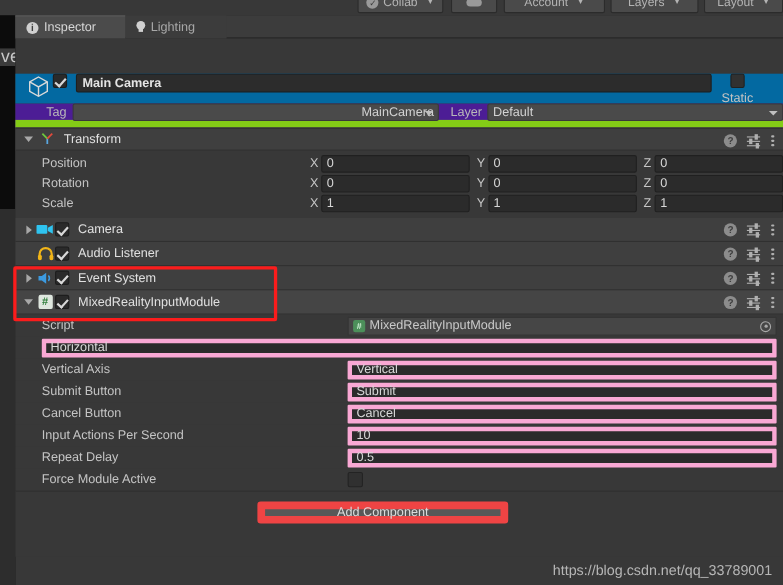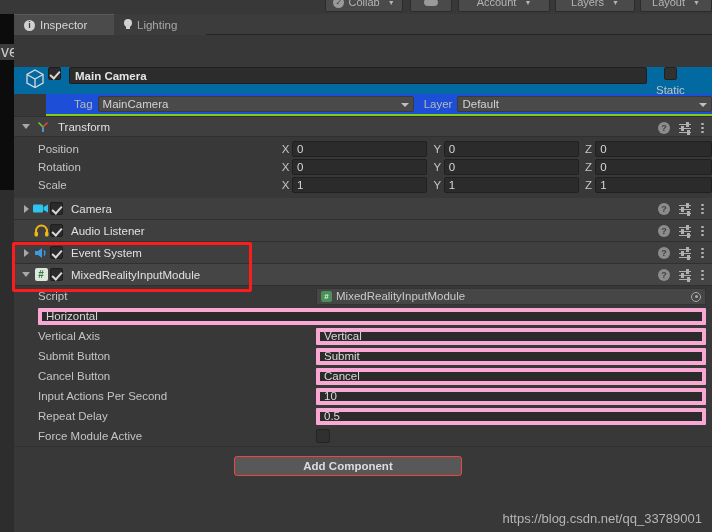--- a/index.html
+++ b/index.html
@@ -135,24 +135,23 @@
   .static-lbl { color: #c2c2c2; font-size: 11.5px; }
   .mini-caret {
     width: 0; height: 0;
     border-left: 3.5px solid transparent; border-right: 3.5px solid transparent;
     border-top: 4px solid #b9b9b9;
     margin-left: 3px;
   }
 
   
   .taglayer {
-    height: 22px; background: #1d4ed8;
+    height: 22px; background: #4c1d95;
     display: flex; align-items: center; padding-left: 28px;
-    border-bottom: 2px solid #84cc16;
-    margin-left: 32px;
+    border-bottom: 7px solid #84cc16;
   }
   .fld-lbl { color: #b9b9b9; font-size: 11.5px; margin-right: 5px; }
   .dropdown {
     height: 16px; background: #4a4a4a; border: 1px solid #3a3a3a; border-radius: 2px;
     color: #d2d2d2; font-size: 11.5px;
     display: flex; align-items: center; padding: 0 4px;
     position: relative;
   }
   .dropdown .dd-caret {
     position: absolute; right: 4px; top: 6px;
@@ -288,23 +287,23 @@
   .prow .boolbox {
     width: 14px; height: 14px;
     background: #303030; border: 1px solid #232323; border-radius: 2px;
   }
 
   
   .empty-area { background: #383838; height: 60px; border-top: 1px solid #303030; }
   .addbtn {
     position: absolute; left: 234px; top: 456px;
     width: 228px; height: 20px;
-    background: #585858; border: 1px solid #ef4444; border-radius: 3px;
+    background: #585858; border: 7px solid #ef4444; border-radius: 3px;
     color: #dcdcdc; font-size: 11.5px;
-    display: flex; align-items: center; justify-content: center; font-weight: bold;
+    display: flex; align-items: center; justify-content: center;
   }
   .watermark {
     position: absolute; right: 10px; bottom: 6px;
     color: #b6b6b6; font-size: 13px;
   }
   .script-icon-green {
     width: 13px; height: 13px; border-radius: 2px;
     background: #dfe7df;
     color: #2e7d3a; font-size: 10px; font-weight: bold;
     line-height: 13px; text-align: center;
@@ -367,21 +366,21 @@
     <span class="name-field">Main Camera</span>
     <span class="static-box">
       <span class="static-cb"></span>
       <span class="static-lbl">Static</span>
       <span class="mini-caret"></span>
     </span>
   </div>
 
   <div class="taglayer">
     <span class="fld-lbl">Tag</span>
-    <span class="dropdown" style="width:338px;">
+    <span class="dropdown" style="width:338px;justify-content:flex-end;">
       <span>MainCamera</span>
       <span class="dd-caret"></span>
     </span>
     <span class="fld-lbl" style="margin-left:10px;">Layer</span>
     <span class="dropdown" style="width:272px;">
       <span>Default</span>
       <span class="dd-caret"></span>
     </span>
   </div>
 

